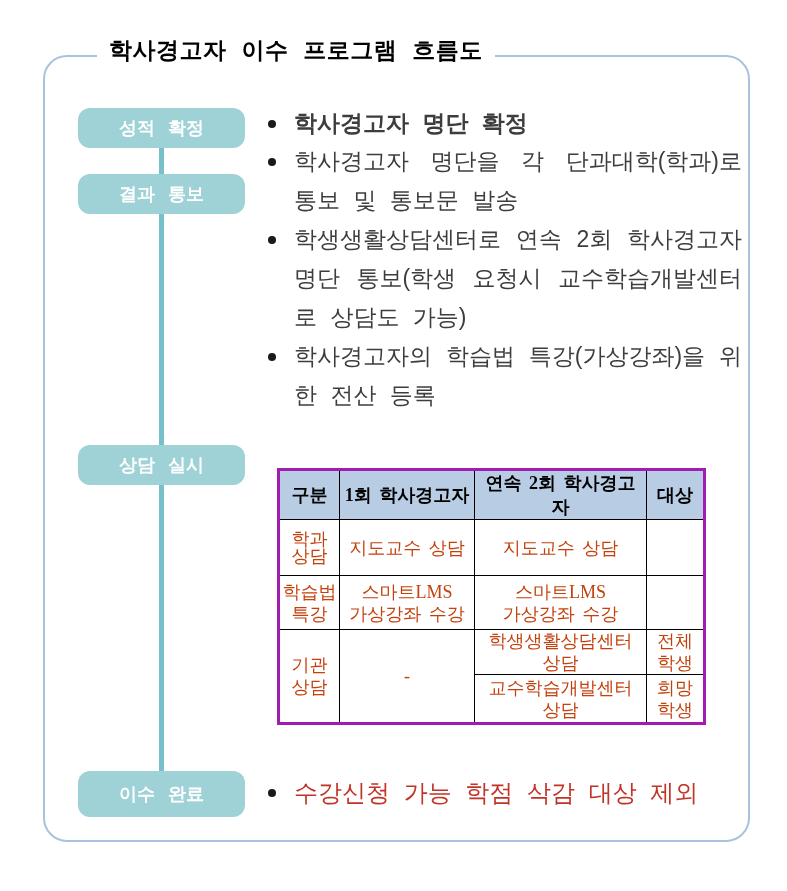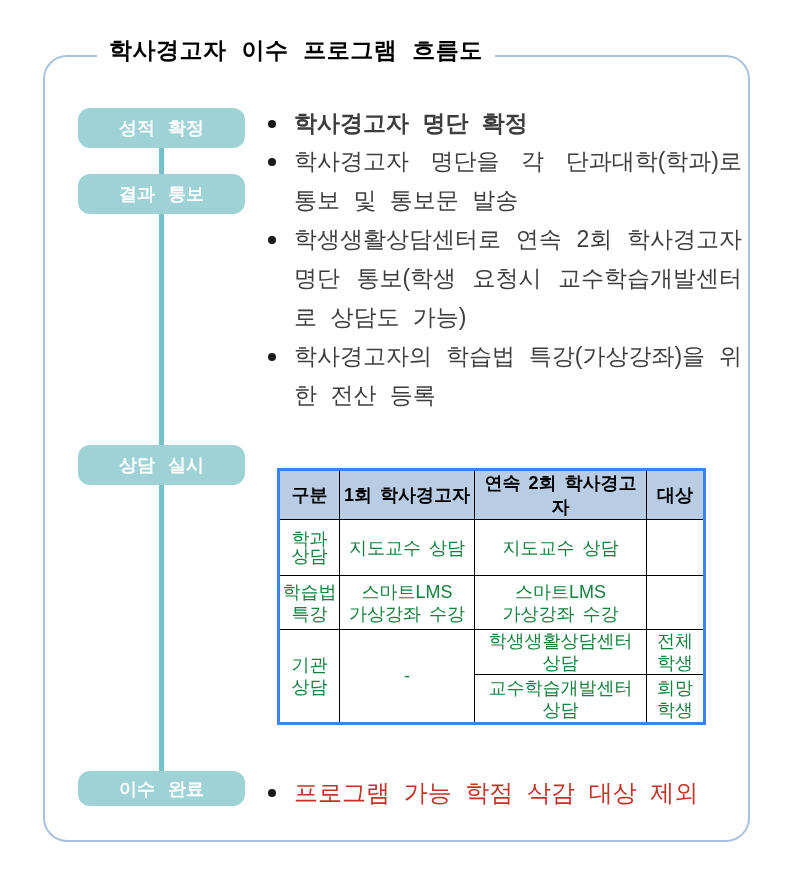--- a/index.html
+++ b/index.html
@@ -61,21 +61,21 @@
     word-spacing: 8px;
     display: flex;
     align-items: center;
     justify-content: center;
     z-index: 2;
     white-space: nowrap;
   }
   .stage-1 { top: 108px; }
   .stage-2 { top: 163px; margin-top: 11px; }
   .stage-3 { top: 445px; }
-  .stage-4 { top: 771px; height: 35px; }
+  .stage-4 { top: 771px; height: 46px; }
 
   
   .bullets {
     position: absolute;
     left: 264px;
     width: 478px;
     z-index: 2;
   }
   .group1 { top: 104px; font-weight: bold; }
   .group2 { top: 142px; }
@@ -108,25 +108,25 @@
     border-collapse: collapse;
     table-layout: fixed;
     z-index: 2;
     background: #ffffff;
   }
   .ctable th, .ctable td {
     border: 1.5px solid #000000;
     text-align: center;
     vertical-align: middle;
     font-size: 18px;
-    color: #15803d;
+    color: #c2410c;
     padding: 0 2px;
     word-spacing: 3px;
   }
-  .ctable { border: 3px solid #3b82f6; }
+  .ctable { border: 3px solid #a21caf; font-family: Liberation Serif, serif; }
   .ctable th {
     background: var(--table-header-bg, #b8cce4);
     font-weight: 700;
     color: #000000;
   }
   .pre { white-space: pre-line; line-height: 22px; }
   .tight { line-height: 17px; }
   tr.h44 { height: 44px; }
   tr.h56 { height: 56px; }
   tr.h54 { height: 54px; }
@@ -213,17 +213,17 @@
         <td class="pre">교수학습개발센터 상담</td>
         <td class="pre">희망
 학생</td>
       </tr>
     </tbody>
   </table>
 
   <div class="bullets completion">
     <div class="li red">
       <span class="dot"></span>
-      <span class="txt">프로그램 가능 학점 삭감 대상 제외</span>
+      <span class="txt">수강신청 가능 학점 삭감 대상 제외</span>
     </div>
   </div>
 
 </div>
 
 </body></html>

